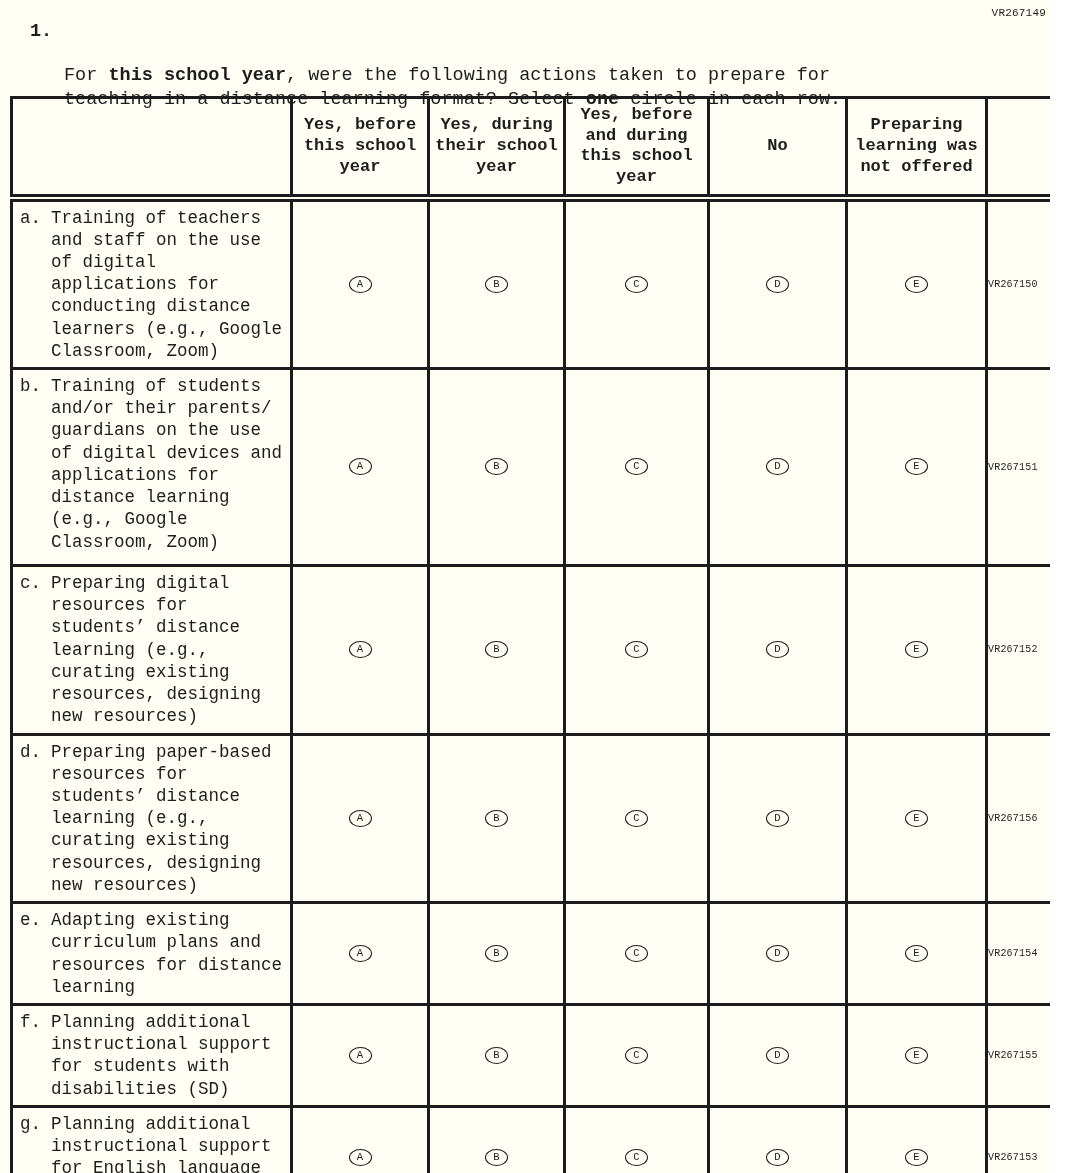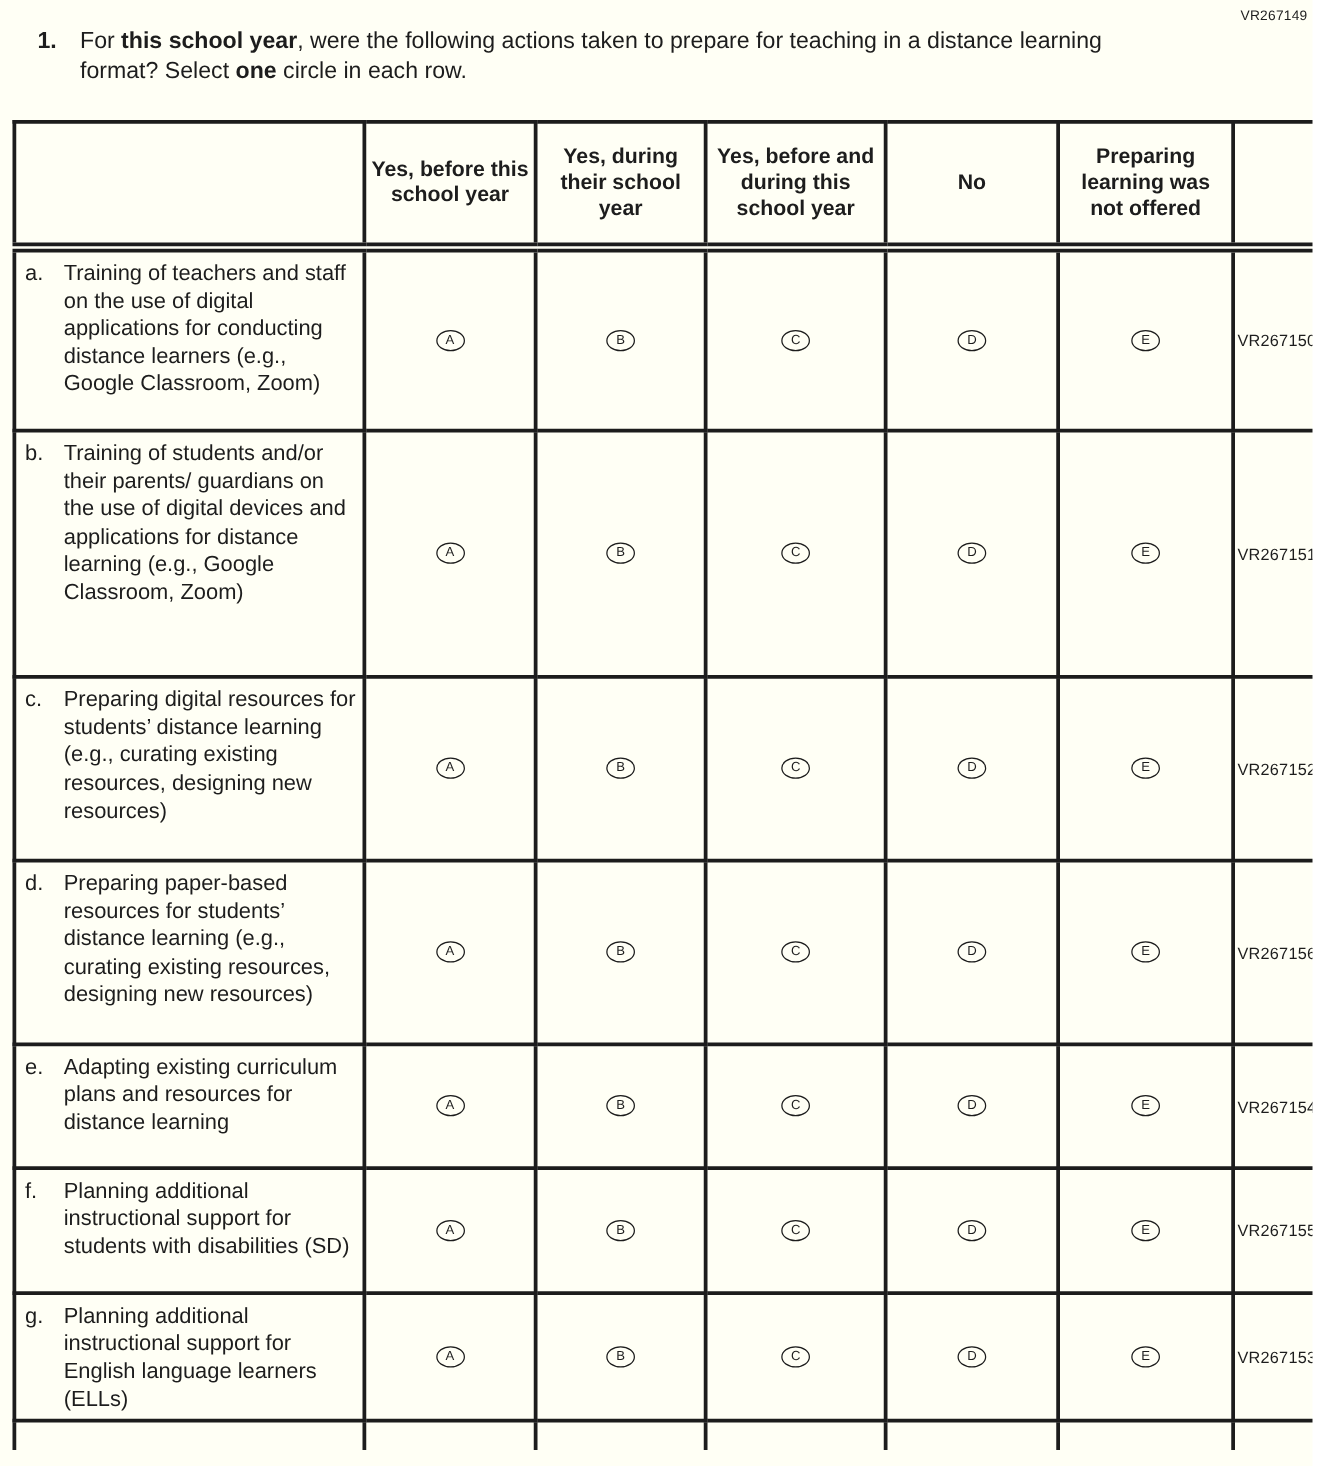--- a/index.html
+++ b/index.html
@@ -2,21 +2,21 @@
 <html><head>
 <meta charset="utf-8">
 <style>
   html, body { margin:0; padding:0; }
   .page {
     position: relative;
     width: 1050px;
     height: 1173px;
     background: #fffff5;
     color: #1d1d1d;
-    font-family: Liberation Sans, sans-serif;
+    font-family: Liberation Mono, monospace;
     overflow: hidden;
   }
   .pagecode {
     position: absolute;
     top: 7px;
     right: 4px;
     font-size: 11px;
     letter-spacing: 0.2px;
   }
   .question {
@@ -29,20 +29,21 @@
   .qnum {
     flex: 0 0 34px;
     font-weight: bold;
     font-size: 18.5px;
     line-height: 1.3;
   }
   .qtext {
     font-size: 18.5px;
     line-height: 1.3;
     max-width: 835px;
+    margin-top: 44px;
   }
   .qtext b { font-weight: bold; }
 
   table.grid {
     position: absolute;
     top: 96px;
     left: 10px;
     border-collapse: collapse;
     table-layout: fixed;
     width: 1045px;
@@ -75,23 +76,22 @@
     width: 21px;
     height: 15px;
     border: 1.6px solid #1c1c1c;
     border-radius: 50%;
     font-size: 10.5px;
     line-height: 15px;
     text-align: center;
     vertical-align: middle;
   }
   td.code {
-    text-align: center;
     vertical-align: middle;
-    font-size: 13px;
+    font-size: 10px;
     letter-spacing: 0.2px;
   }
   tr.stub td { border-bottom: none; }
 </style>
 </head>
 <body>
 
 <div class="page">
 
   <div class="pagecode">VR267149</div>

